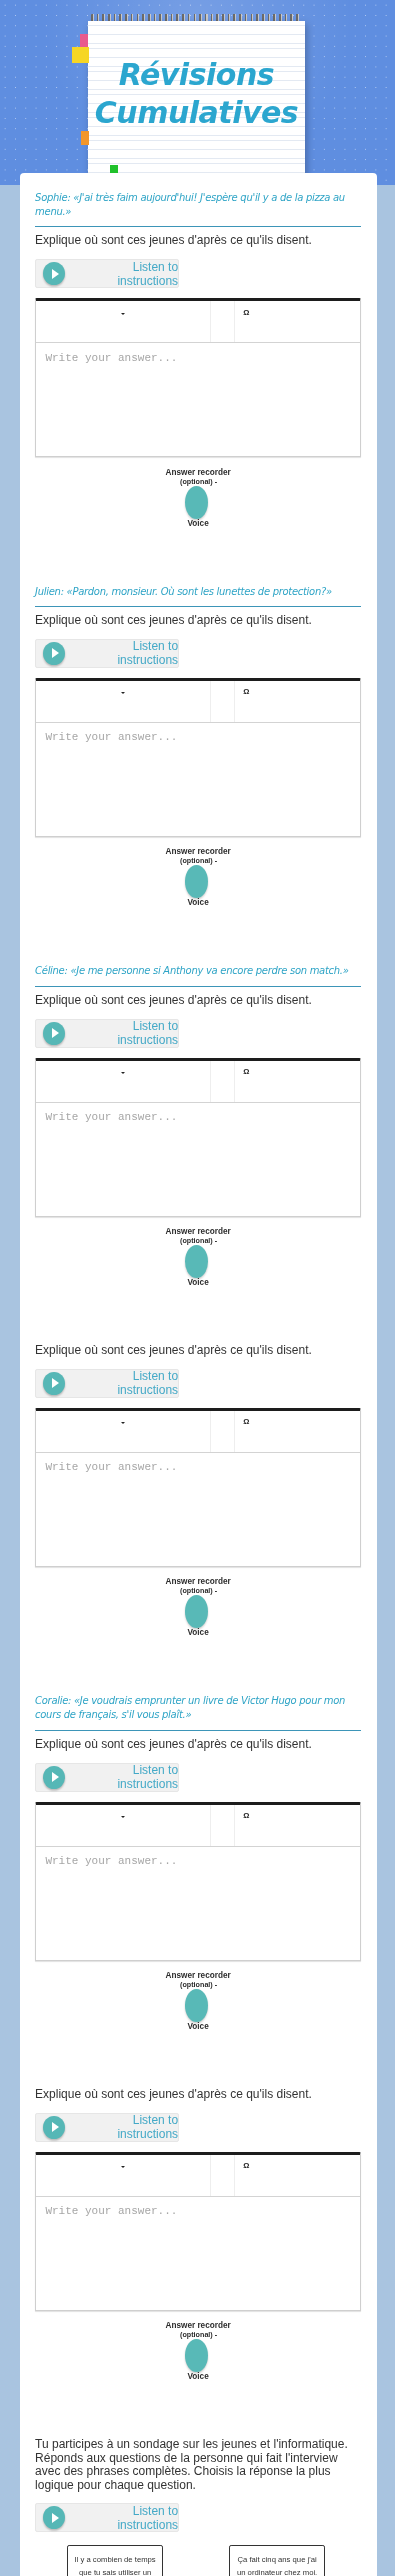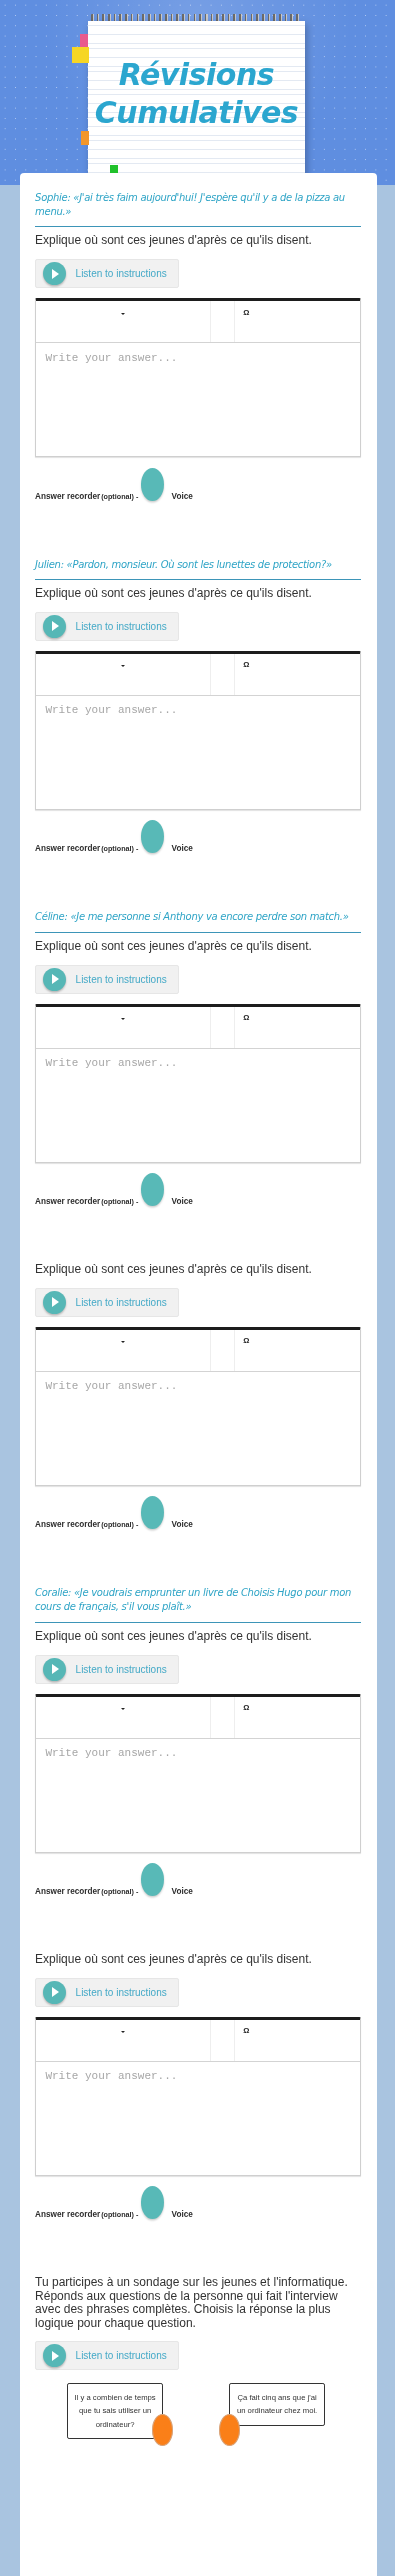--- a/index.html
+++ b/index.html
@@ -92,21 +92,21 @@
       display: flex; align-items: center; justify-content: center;
       margin-right: 9.3px;
     }
     .play-circle::after {
       content: ""; display: block;
       border-left: 7.7px solid #fff;
       border-top: 5.2px solid transparent;
       border-bottom: 5.2px solid transparent;
       margin-left: 2.1px;
     }
-    .listen-label { color: #44a9c7; font-size: 10px; }
+    .listen-label { color: #44a9c7; font-size: 12px; text-align: right; }
     .editor {
       border: 0.5px solid #cfcfcf;
       border-top: 3.1px solid #1d1d1d;
       border-radius: 1.5px 1.5px 0 0;
       box-shadow: 0 1px 1px rgba(0,0,0,0.12);
     }
     .editor-toolbar {
       height: 41px;
       display: flex;
       border-bottom: 1px solid #d3d3d3;
@@ -124,23 +124,23 @@
     .tb-gap { width: 23px; border-right: 0.5px solid #eee; }
     .tb-omega { padding: 6.2px 0 0 8.2px; font-weight: bold; font-size: 7.7px; color: #222; cursor: pointer; }
     .answer-area {
       display: block; width: 100%; box-sizing: border-box;
       height: 113px; border: none; resize: none; outline: none;
       padding: 8.2px 9.3px;
       font-family: Liberation Mono, monospace; font-size: 11px; color: #333;
     }
     .answer-area::placeholder { color: #a6a6a6; }
     .recorder {
-      display: flex; align-items: flex-end;
+      display: flex; align-items: center;
       margin-top: 10.3px;
-      font-weight: bold; font-size: 8.2px; color: #2d2d2d;
+      font-weight: bold; font-size: 8.2px; color: #2d2d2d; flex-direction: column;
     }
     .recorder .opt { font-size: 7.2px; margin-left: 1px; }
     .rec-dot {
       width: 23px; height: 33px; border-radius: 50%;
       background: #58b9b7;
       box-shadow: 0 1.5px 2.1px rgba(0,0,0,0.2);
       margin: 0 7.2px 0 3.1px;
       cursor: pointer;
     }
     
@@ -279,21 +279,21 @@
     </div>
     <div class="recorder">
       <span>Answer recorder</span>
       <span class="opt">(optional) -</span>
       <span class="rec-dot"></span>
       <span>Voice</span>
     </div>
   </section>
 
   <section class="section">
-    <h2 class="q-title">Coralie: «Je voudrais emprunter un livre de Choisis Hugo pour mon cours de français, s'il vous plaît.»</h2>
+    <h2 class="q-title">Coralie: «Je voudrais emprunter un livre de Victor Hugo pour mon cours de français, s'il vous plaît.»</h2>
     <p class="q-instruction">Explique où sont ces jeunes d'après ce qu'ils disent.</p>
     <div class="listen-btn">
       <span class="play-circle"></span>
       <span class="listen-label">Listen to instructions</span>
     </div>
     <div class="editor">
       <div class="editor-toolbar">
         <div class="tb-dropdown">
             <span class="caret"></span>
           </div>

